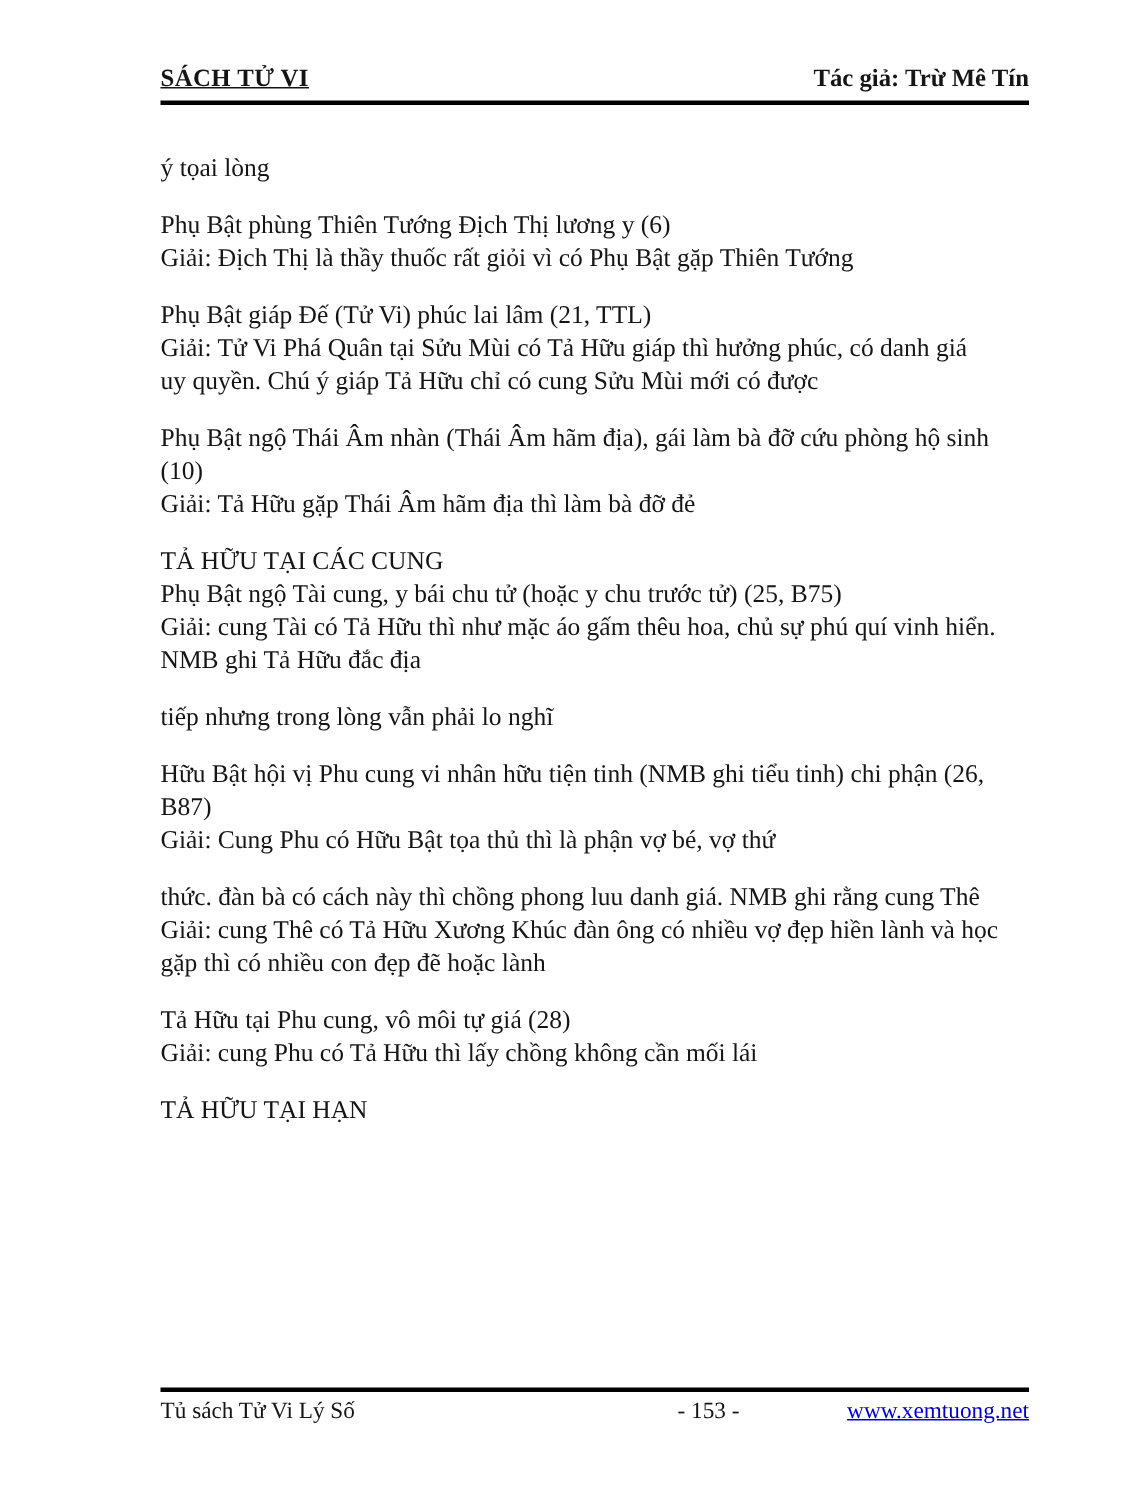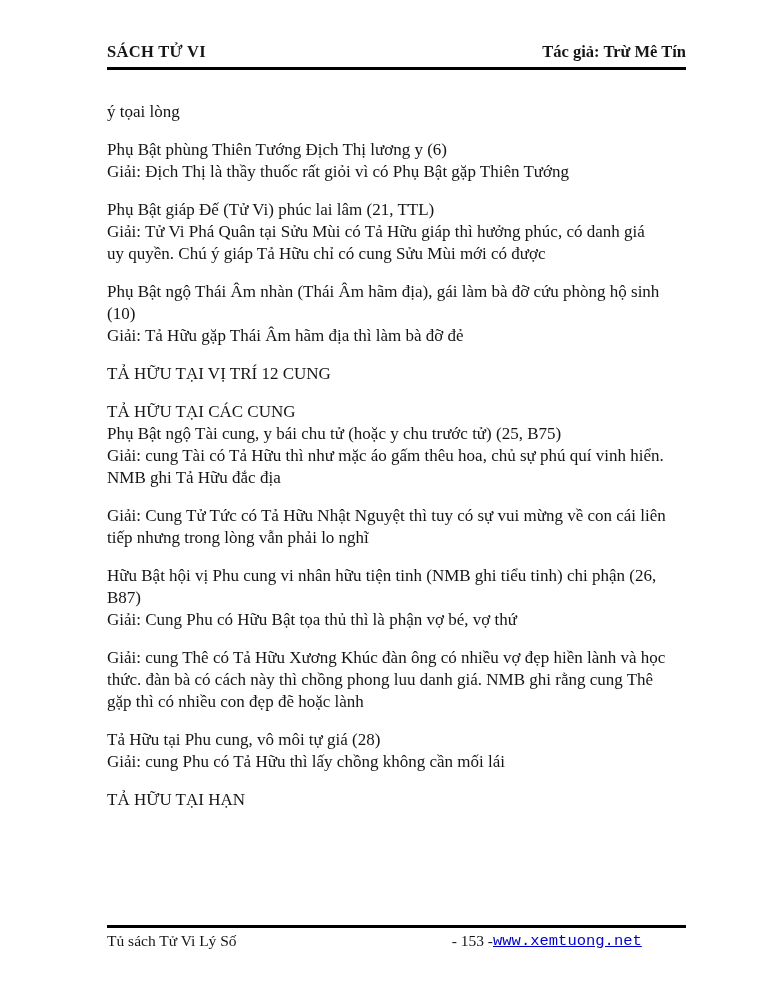--- a/index.html
+++ b/index.html
@@ -23,41 +23,41 @@
   }
   .header {
     top: 42px;
     display: flex;
     justify-content: space-between;
     align-items: flex-end;
     font-size: 16.5px;
     border-bottom: 3.5px solid #000000;
     padding-bottom: 5px;
   }
-  .header .book-title { font-weight: bold; letter-spacing: 0.3px; }
+  .header .book-title { font-weight: bold; letter-spacing: 0.3px; text-decoration: underline; }
   .header .author { font-weight: bold; }
   .doc-body {
     top: 101px;
     font-size: 17px;
     line-height: 22px;
   }
   .para { margin: 0 0 16px 0; }
   .para.extra-space { margin-top: 13px; }
   .line { white-space: nowrap; }
   .footer {
     top: 925px;
     display: flex;
     align-items: flex-start;
     border-top: 3px solid #000000;
     padding-top: 4px;
     font-size: 15.5px;
   }
   .footer .zone { flex: 1; }
   .footer .zone.center { text-align: right; }
-  .footer .zone.right { text-align: left; font-family: Liberation Mono, monospace; }
+  .footer .zone.right { text-align: right; }
   .footer a.site-link {
     color: #0000cc;
     text-decoration: underline;
   }
 </style>
 </head>
 <body>
 
 <div class="page">
 
@@ -78,40 +78,36 @@
         <div class="line">Phụ Bật giáp Đế (Tử Vi) phúc lai lâm (21, TTL)</div>
         <div class="line">Giải: Tử Vi Phá Quân tại Sửu Mùi có Tả Hữu giáp thì hưởng phúc, có danh giá</div>
         <div class="line">uy quyền. Chú ý giáp Tả Hữu chỉ có cung Sửu Mùi mới có được</div>
       </div>
       <div class="para">
         <div class="line">Phụ Bật ngộ Thái Âm nhàn (Thái Âm hãm địa), gái làm bà đỡ cứu phòng hộ sinh</div>
         <div class="line">(10)</div>
         <div class="line">Giải: Tả Hữu gặp Thái Âm hãm địa thì làm bà đỡ đẻ</div>
       </div>
       <div class="para">
-        <div class="line">TẢ HỮU TẠI VỊ TRÍ 12 CUNG</div>
-      </div>
-      <div class="para">
         <div class="line">TẢ HỮU TẠI CÁC CUNG</div>
         <div class="line">Phụ Bật ngộ Tài cung, y bái chu tử (hoặc y chu trước tử) (25, B75)</div>
         <div class="line">Giải: cung Tài có Tả Hữu thì như mặc áo gấm thêu hoa, chủ sự phú quí vinh hiển.</div>
         <div class="line">NMB ghi Tả Hữu đắc địa</div>
       </div>
       <div class="para">
-        <div class="line">Giải: Cung Tử Tức có Tả Hữu Nhật Nguyệt thì tuy có sự vui mừng về con cái liên</div>
         <div class="line">tiếp nhưng trong lòng vẫn phải lo nghĩ</div>
       </div>
       <div class="para">
         <div class="line">Hữu Bật hội vị Phu cung vi nhân hữu tiện tinh (NMB ghi tiểu tinh) chi phận (26,</div>
         <div class="line">B87)</div>
         <div class="line">Giải: Cung Phu có Hữu Bật tọa thủ thì là phận vợ bé, vợ thứ</div>
       </div>
       <div class="para">
+        <div class="line">thức. đàn bà có cách này thì chồng phong luu danh giá. NMB ghi rằng cung Thê</div>
         <div class="line">Giải: cung Thê có Tả Hữu Xương Khúc đàn ông có nhiều vợ đẹp hiền lành và học</div>
-        <div class="line">thức. đàn bà có cách này thì chồng phong luu danh giá. NMB ghi rằng cung Thê</div>
         <div class="line">gặp thì có nhiều con đẹp đẽ hoặc lành</div>
       </div>
       <div class="para">
         <div class="line">Tả Hữu tại Phu cung, vô môi tự giá (28)</div>
         <div class="line">Giải: cung Phu có Tả Hữu thì lấy chồng không cần mối lái</div>
       </div>
       <div class="para extra-space">
         <div class="line">TẢ HỮU TẠI HẠN</div>
       </div>
     </div>

